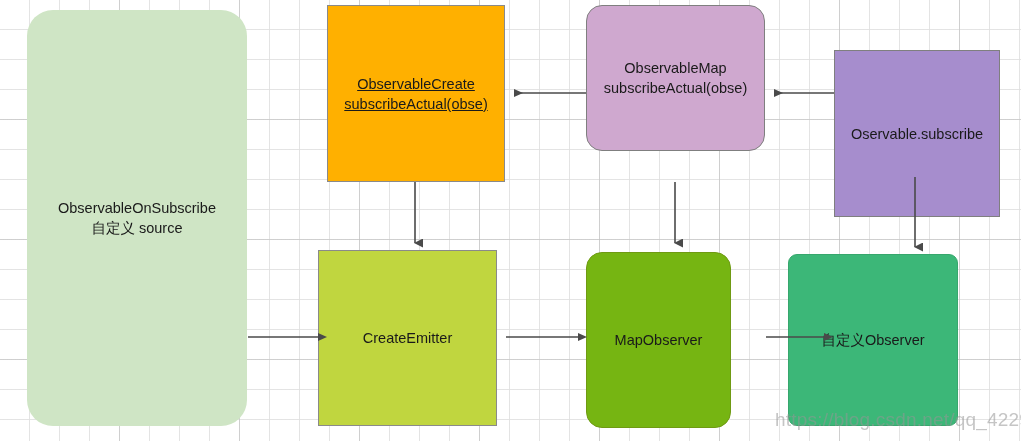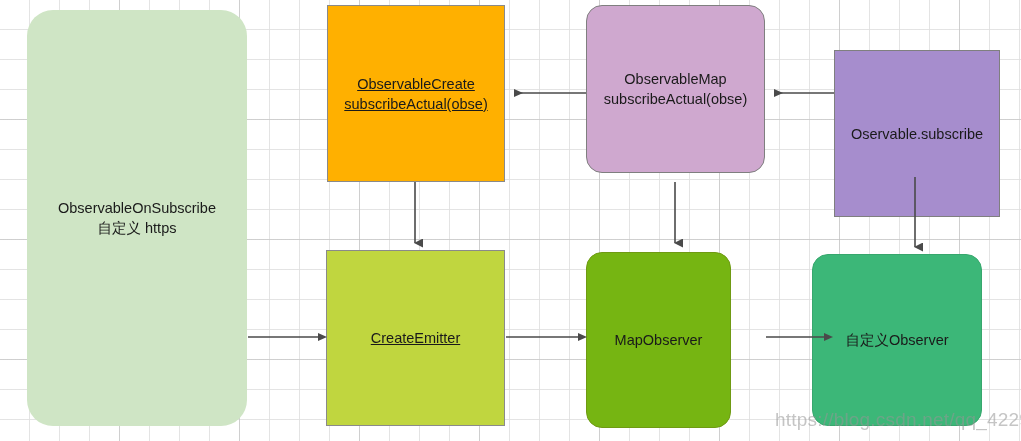--- a/index.html
+++ b/index.html
@@ -49,49 +49,48 @@
     border-radius: 26px;
     z-index: 2;
   }
   #n-observablecreate {
     left: 327px; top: 5px; width: 178px; height: 177px;
     background: #ffb000;
     border-color: #8a8a8a;
     text-decoration: underline;
   }
   #n-observablemap {
-    left: 586px; top: 5px; width: 179px; height: 168px;
+    left: 586px; top: 5px; width: 179px; height: 146px;
     background: #cfa8cf;
     border-color: #7f7f7f;
     border-radius: 16px;
   }
   #n-observablesubscribe {
     left: 834px; top: 10px; width: 166px; height: 167px;
     background: #a68dcd;
     border-color: #7f7f7f;
     margin-top: 40px;
   }
   #n-createemitter {
-    left: 326px; top: 250px; width: 179px; height: 176px;
+    left: 318px; top: 250px; width: 179px; height: 176px;
     background: #c0d63f;
     border-color: #8a8a8a;
-    text-decoration: underline;
   }
   #n-mapobserver {
     left: 586px; top: 252px; width: 145px; height: 176px;
     background: #76b512;
     border-color: #6f9a13;
     border-radius: 16px;
     text-align: right;
   }
   #n-customobserver {
-    left: 812px; top: 254px; width: 170px; height: 172px;
+    left: 788px; top: 254px; width: 170px; height: 172px;
     background: #3cb778;
     border-color: #37a76d;
-    border-radius: 16px;
+    border-radius: 9px;
   }
 
   #edges {
     position: absolute;
     left: 0; top: 0;
     width: 1021px; height: 441px;
     z-index: 4;
     pointer-events: none;
   }
 
@@ -107,21 +106,21 @@
     white-space: nowrap;
   }
 </style>
 </head>
 <body>
 
 <div id="canvas">
 
   <div class="node" id="n-onsubscribe">
     <span class="label">ObservableOnSubscribe
-自定义 https</span>
+自定义 source</span>
   </div>
 
   <div class="node" id="n-observablecreate">
     <span class="label">ObservableCreate
 subscribeActual(obse)</span>
   </div>
 
   <div class="node" id="n-observablemap">
     <span class="label">ObservableMap
 subscribeActual(obse)</span>

